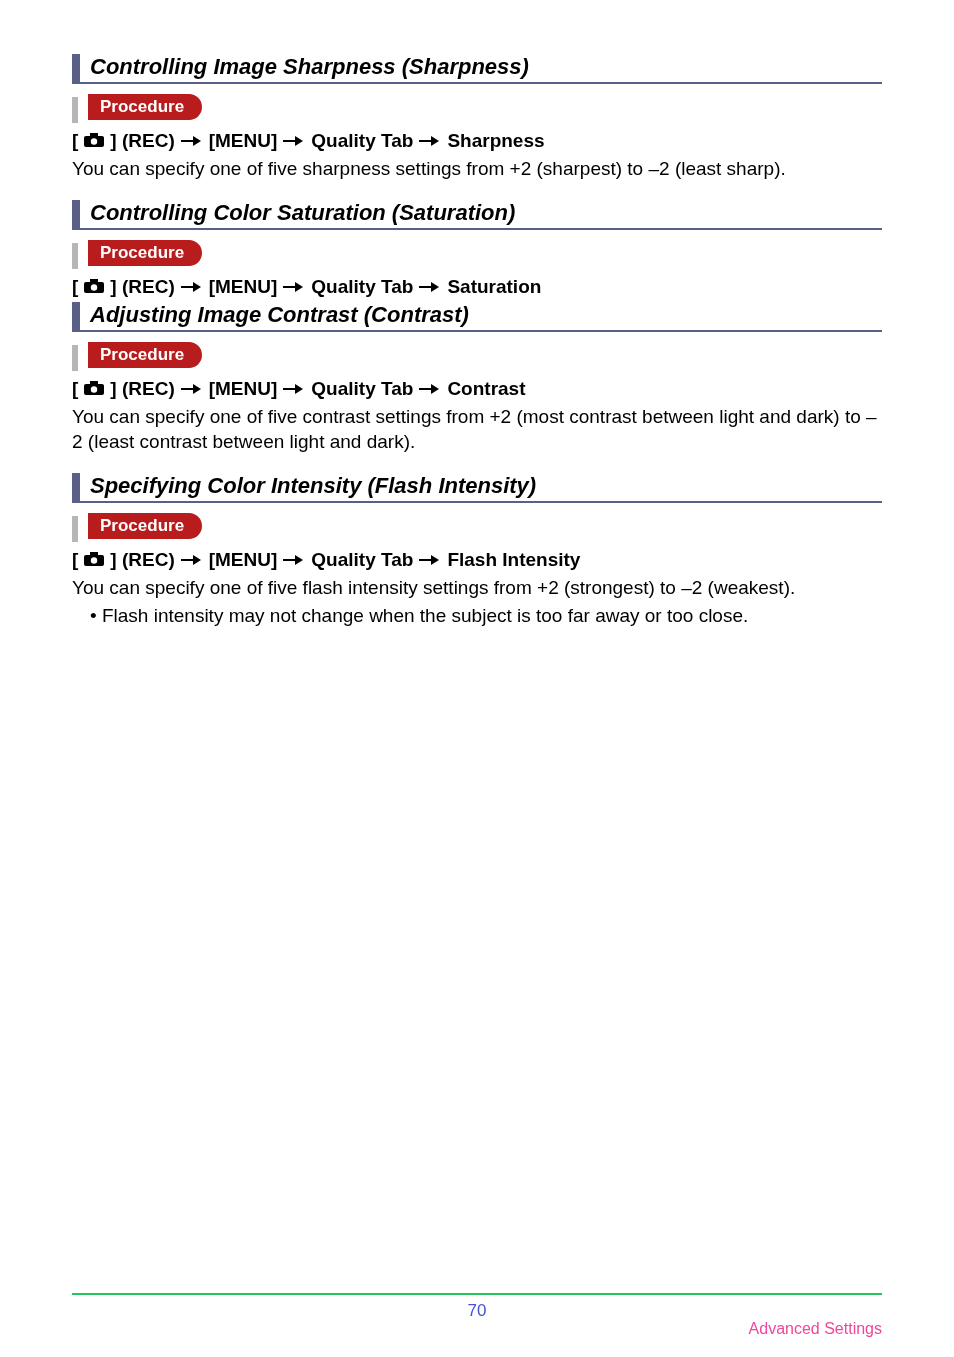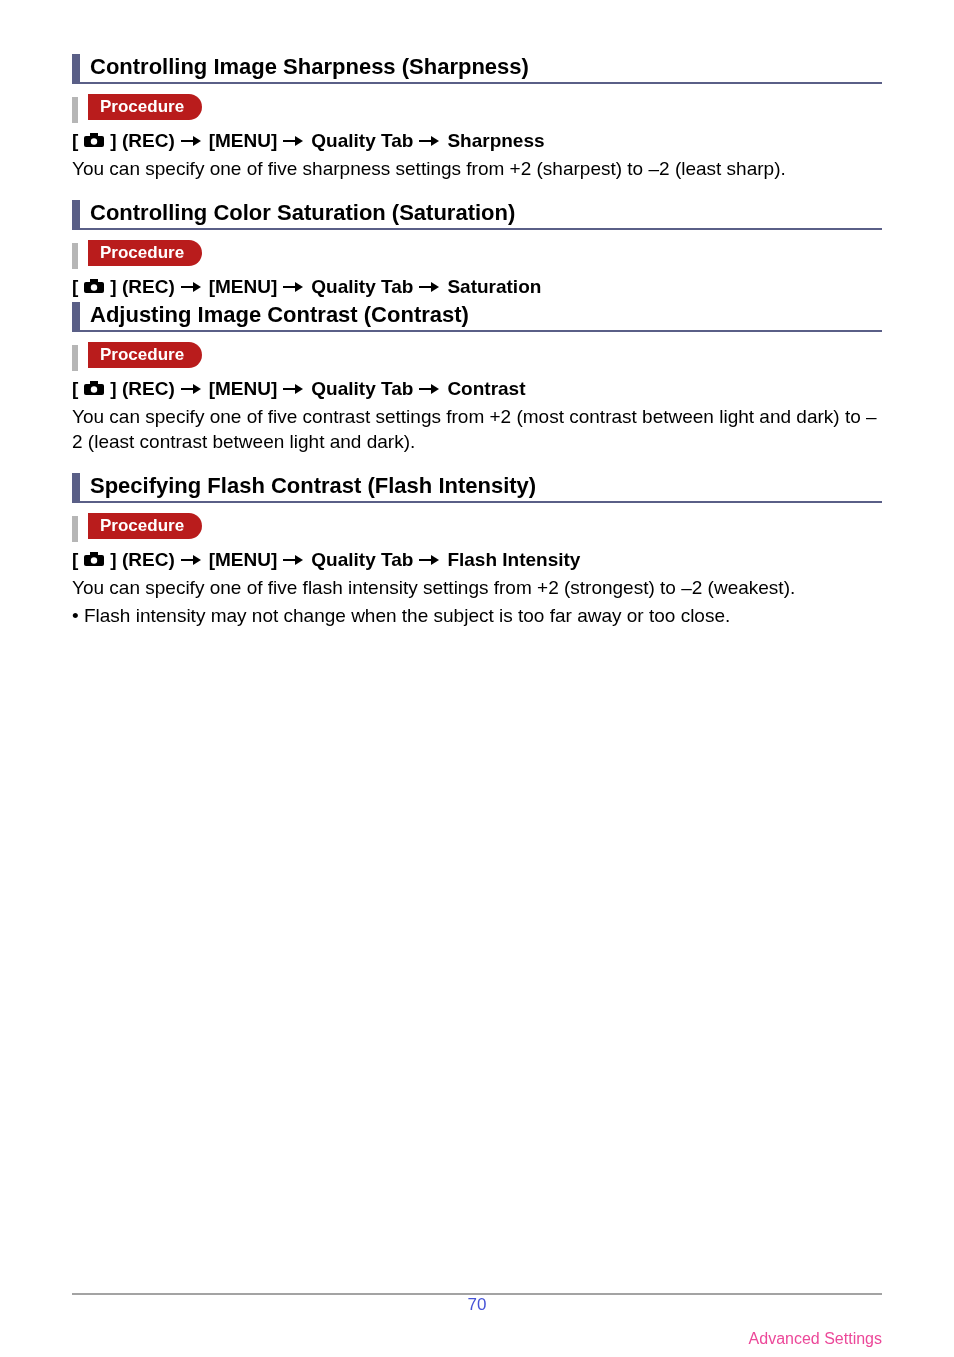--- a/index.html
+++ b/index.html
@@ -27,20 +27,21 @@
   width: 8px;
   height: 28px;
   background: #5a5f87;
   margin-right: 10px;
   flex-shrink: 0;
 }
 .section-heading .title {
   font-size: 22px;
   font-weight: bold;
   padding-bottom: 2px;
+  font-style: italic;
 }
 .procedure-tag {
   display: inline-block;
   background: #b91c1c;
   color: #fff;
   font-weight: bold;
   font-size: 17px;
   padding: 3px 18px 3px 12px;
   border-top-right-radius: 14px;
   border-bottom-right-radius: 14px;
@@ -102,29 +103,30 @@
 .body-text {
   font-size: 19px;
   line-height: 1.35;
   margin-bottom: 18px;
 }
 .bullet {
   font-size: 19px;
   line-height: 1.35;
   padding-left: 14px;
   text-indent: -14px;
+  margin-left: 18px;
 }
 .footer {
   position: absolute;
   bottom: 30px;
   left: 72px;
   right: 72px;
-  border-top: 2px solid #a3a3a3;
-  display: flex;
-  align-items: flex-start;
+  border-top: 2px solid #22c55e;
+  display: flex;
+  align-items: center;
   justify-content: center;
   height: 32px;
   font-size: 16px;
 }
 .footer .pagenum {
   color: #4653d6;
   font-size: 17px;
 }
 .footer .section-label {
   position: absolute;
@@ -214,21 +216,21 @@
     <span>[MENU]</span>
     <span class="path-arrow"></span>
     <span>Quality Tab</span>
     <span class="path-arrow"></span>
     <span>Contrast</span>
   </div>
   <div class="body-text">You can specify one of five contrast settings from +2 (most contrast between light and dark) to –2 (least contrast between light and dark).</div>
 
   <div class="section-heading">
     <span class="bar"></span>
-    <span class="title">Specifying Flash Contrast (Flash Intensity)</span>
+    <span class="title">Specifying Color Intensity (Flash Intensity)</span>
   </div>
   <div class="procedure-wrap">
     <span class="vbar"></span>
     <span class="procedure-tag">Procedure</span>
   </div>
   <div class="path-line">
     <span>[</span>
     <span class="camera-icon">
       <svg width="20" height="14" viewBox="0 0 20 14">
           <rect x="0" y="3" width="20" height="11" rx="2" fill="#000"></rect>

